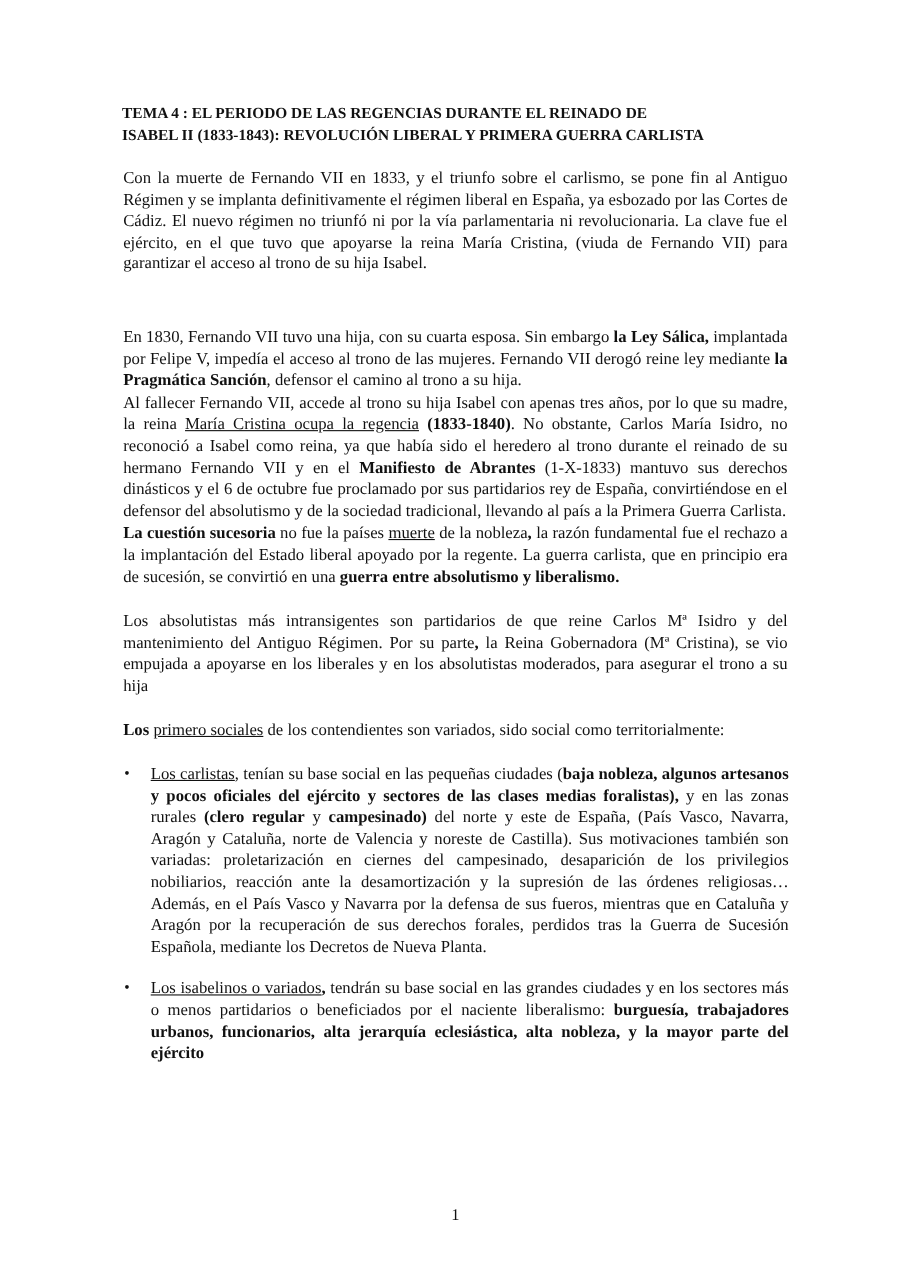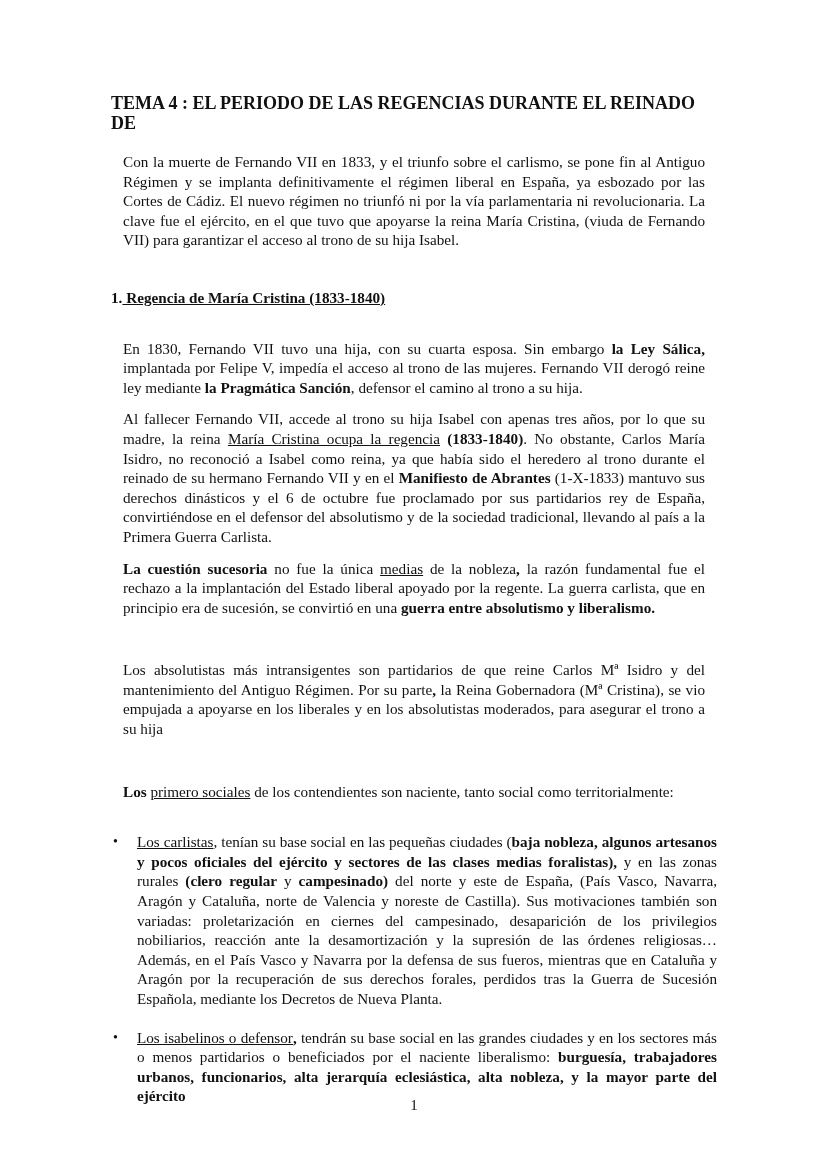--- a/index.html
+++ b/index.html
@@ -1,65 +1,65 @@
 <!DOCTYPE html>
 <html><head>
 <meta charset="utf-8">
 <style>
   html, body { margin: 0; padding: 0; background: #ffffff; }
   body { width: 828px; height: 1169px; position: relative; overflow: hidden;
          font-family: "Liberation Serif", "DejaVu Serif", serif; color: #111; }
   .page { position: absolute; left: 111px; top: 94px; width: 606px; font-size: 15.2px; line-height: 19.6px; }
-  .title { font-weight: bold; font-size: 18px; line-height: 19.5px; margin: 0 0 19px 0; }
-  p { margin: 12px; text-align: justify; }
+  .title { font-weight: bold; font-size: 14px; line-height: 19.5px; margin: 0 0 19px 0; }
+  p { margin: 1px; text-align: justify; }
   .gap { height: 7px; }
   .gap-lg { height: 19px; }
   b { font-weight: bold; }
   .u { text-decoration: underline; }
   .bu { font-weight: normal; text-decoration: underline; }
   .heading { font-weight: bold; margin: 0; }
   ul.bullets { list-style: none; padding: 0; margin: 0; }
   ul.bullets li { position: relative; padding-left: 26px; text-align: justify; }
   ul.bullets li .dot { position: absolute; left: 2px; top: 0; font-size: 14px; }
   .footer { position: absolute; left: 0; width: 828px; top: 1097px; text-align: center; font-size: 15px; }
 </style>
 </head>
 <body>
 
 <div class="page">
   <div class="title">
     <div>TEMA 4 : EL PERIODO DE LAS REGENCIAS DURANTE EL REINADO DE</div>
+    <div>ISABEL II (1833-1843): REVOLUCIÓN LIBERAL Y PRIMERA GUERRA CARLISTA</div>
   </div>
 
   <p>Con la muerte de Fernando VII en 1833,  y el  triunfo sobre el carlismo, se pone fin al Antiguo Régimen y se implanta definitivamente  el  régimen  liberal en España, ya esbozado por las Cortes de Cádiz. El nuevo régimen no triunfó ni por la vía parlamentaria ni revolucionaria. La clave fue el ejército, en el que tuvo que apoyarse la reina María Cristina, (viuda de Fernando VII) para garantizar el acceso al trono de su hija Isabel.</p>
   <div class="gap"></div>
 
   <div class="gap-lg"></div>
 
-  <p class="heading"><span>1.</span><span class="u"> Regencia de María Cristina (1833-1840)</span></p>
   <div class="gap-lg"></div>
 
   <p><span>En 1830, Fernando VII tuvo una hija, con su cuarta esposa. Sin embargo </span><b>la Ley Sálica,</b><span> implantada por Felipe V, impedía el acceso al trono de las mujeres. Fernando VII derogó reine ley mediante </span><b>la Pragmática Sanción</b><span>, defensor el camino al trono a su hija.</span></p>
 
   <p><span>Al fallecer Fernando VII, accede al trono su hija Isabel con apenas tres años, por lo que su madre, la reina </span><span class="bu">María Cristina ocupa la regencia</span><b> (1833-1840)</b><span>. No obstante, Carlos María Isidro, no reconoció a Isabel como reina, ya que había sido el heredero al trono durante el reinado de su hermano Fernando VII y en el </span><b>Manifiesto de Abrantes</b><span> (1-X-1833) mantuvo sus derechos dinásticos y el 6 de octubre  fue proclamado por sus partidarios rey de España, convirtiéndose en el defensor del absolutismo y de la sociedad tradicional, llevando al país  a  la Primera Guerra Carlista.</span></p>
 
-  <p><b>La cuestión sucesoria</b><span> no fue la única </span><span class="bu">medias</span><span> de la nobleza</span><b>,</b><span> la razón fundamental fue el rechazo a la implantación del Estado liberal apoyado por  la regente. La guerra carlista, que en principio era de sucesión, se convirtió en una </span><b>guerra entre absolutismo y liberalismo.</b></p>
+  <p><b>La cuestión sucesoria</b><span> no fue la países </span><span class="bu">muerte</span><span> de la nobleza</span><b>,</b><span> la razón fundamental fue el rechazo a la implantación del Estado liberal apoyado por  la regente. La guerra carlista, que en principio era de sucesión, se convirtió en una </span><b>guerra entre absolutismo y liberalismo.</b></p>
   <div class="gap-lg"></div>
 
   <p><span>Los absolutistas más intransigentes son partidarios de que reine Carlos Mª Isidro y del mantenimiento del Antiguo Régimen. Por su parte</span><b>,</b><span> la Reina Gobernadora (Mª Cristina), se vio empujada a apoyarse en los liberales y en los absolutistas moderados, para asegurar el trono a su hija</span></p>
   <div class="gap-lg"></div>
 
-  <p><b>Los </b><span class="bu">primero sociales</span><span> de los contendientes  son naciente, tanto social como territorialmente:</span></p>
+  <p><b>Los </b><span class="bu">primero sociales</span><span> de los contendientes  son variados, sido social como territorialmente:</span></p>
   <div class="gap-lg"></div>
 
   <ul class="bullets">
     <li>
       <span class="dot">•</span><span class="bu">Los carlistas</span><span>, tenían su base social en las pequeñas ciudades (</span><b>baja nobleza, algunos artesanos y pocos oficiales del ejército y sectores de las clases medias foralistas),</b><span> y en las zonas rurales </span><b>(clero regular</b><span> y </span><b>campesinado)</b><span> del norte y este de España, (País Vasco, Navarra, Aragón y Cataluña, norte de Valencia y noreste de Castilla). Sus motivaciones también son variadas: proletarización en ciernes del campesinado, desaparición de los privilegios nobiliarios, reacción ante la desamortización y la supresión de las órdenes religiosas… Además, en el País Vasco y Navarra por la defensa de sus fueros, mientras que en Cataluña y Aragón por la recuperación de sus derechos forales, perdidos tras la Guerra de Sucesión Española, mediante los Decretos de Nueva Planta.</span>
     </li>
     <li style="margin-top:19px">
-      <span class="dot">•</span><span class="bu">Los isabelinos  o defensor</span><b>,</b><span> tendrán su base social en las grandes ciudades  y en los sectores más o menos partidarios o beneficiados por el naciente liberalismo: </span><b>burguesía, trabajadores urbanos, funcionarios, alta jerarquía eclesiástica, alta nobleza, y la mayor parte del ejército</b>
+      <span class="dot">•</span><span class="bu">Los isabelinos  o variados</span><b>,</b><span> tendrán su base social en las grandes ciudades  y en los sectores más o menos partidarios o beneficiados por el naciente liberalismo: </span><b>burguesía, trabajadores urbanos, funcionarios, alta jerarquía eclesiástica, alta nobleza, y la mayor parte del ejército</b>
     </li>
   </ul>
   <div class="gap-lg"></div>
 
 </div>
 
 <div class="footer">1</div>
 
 </body></html>

